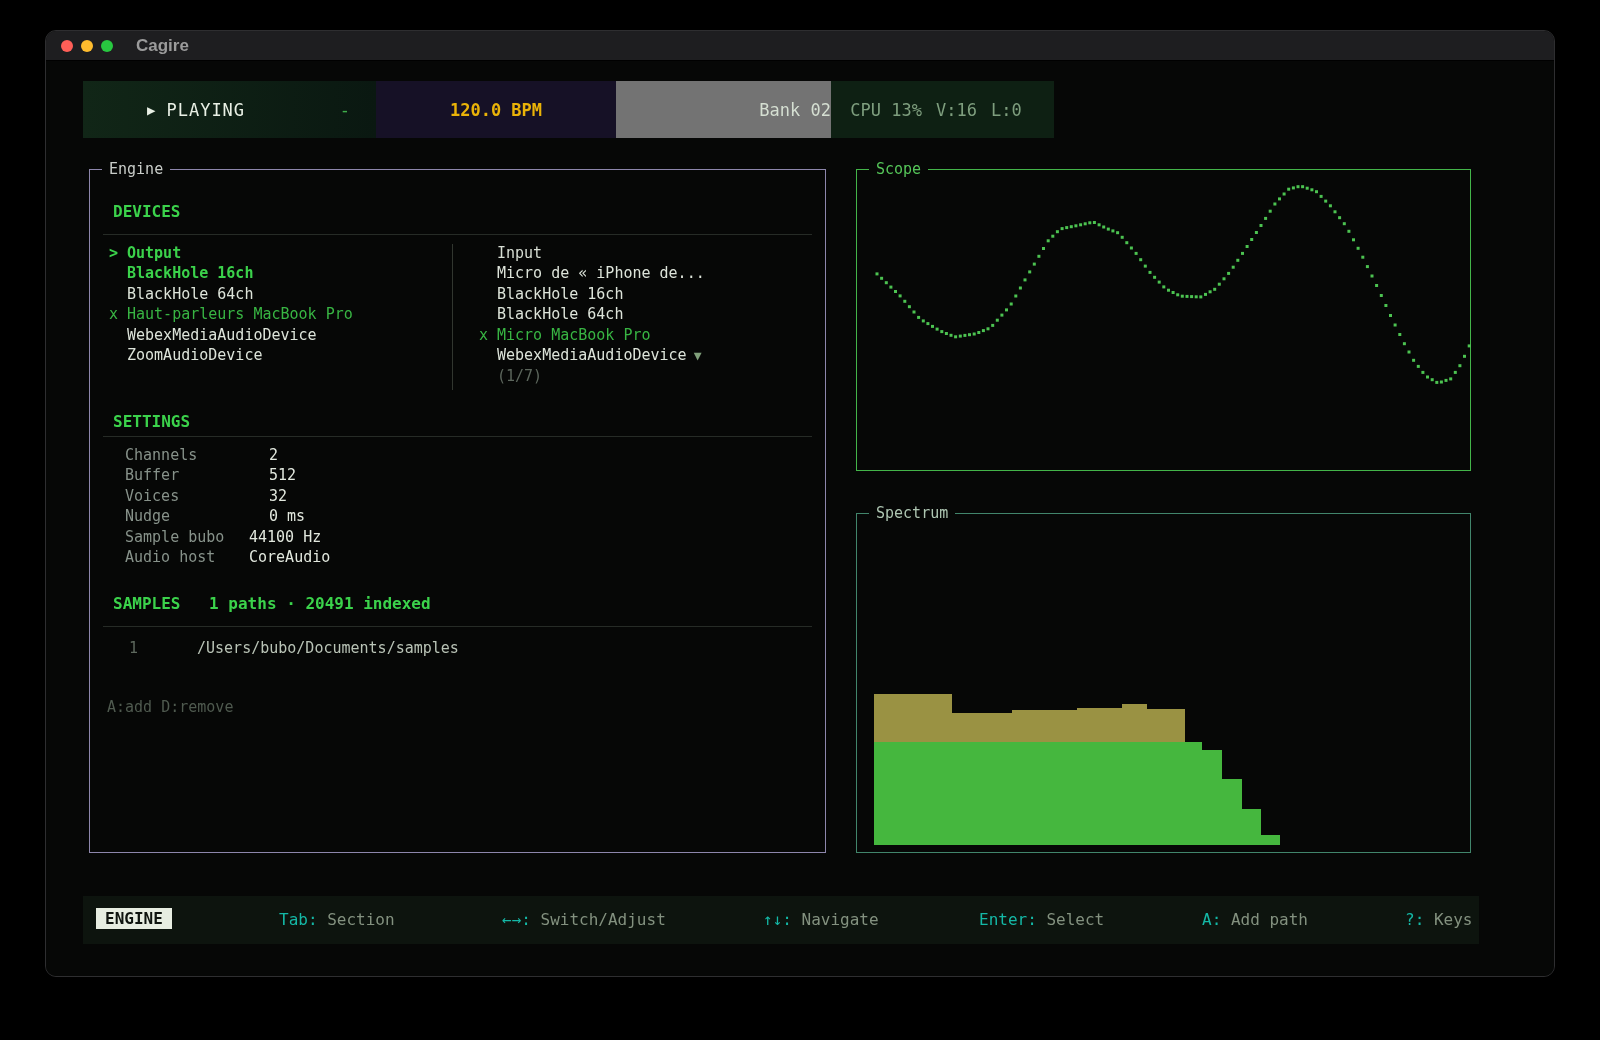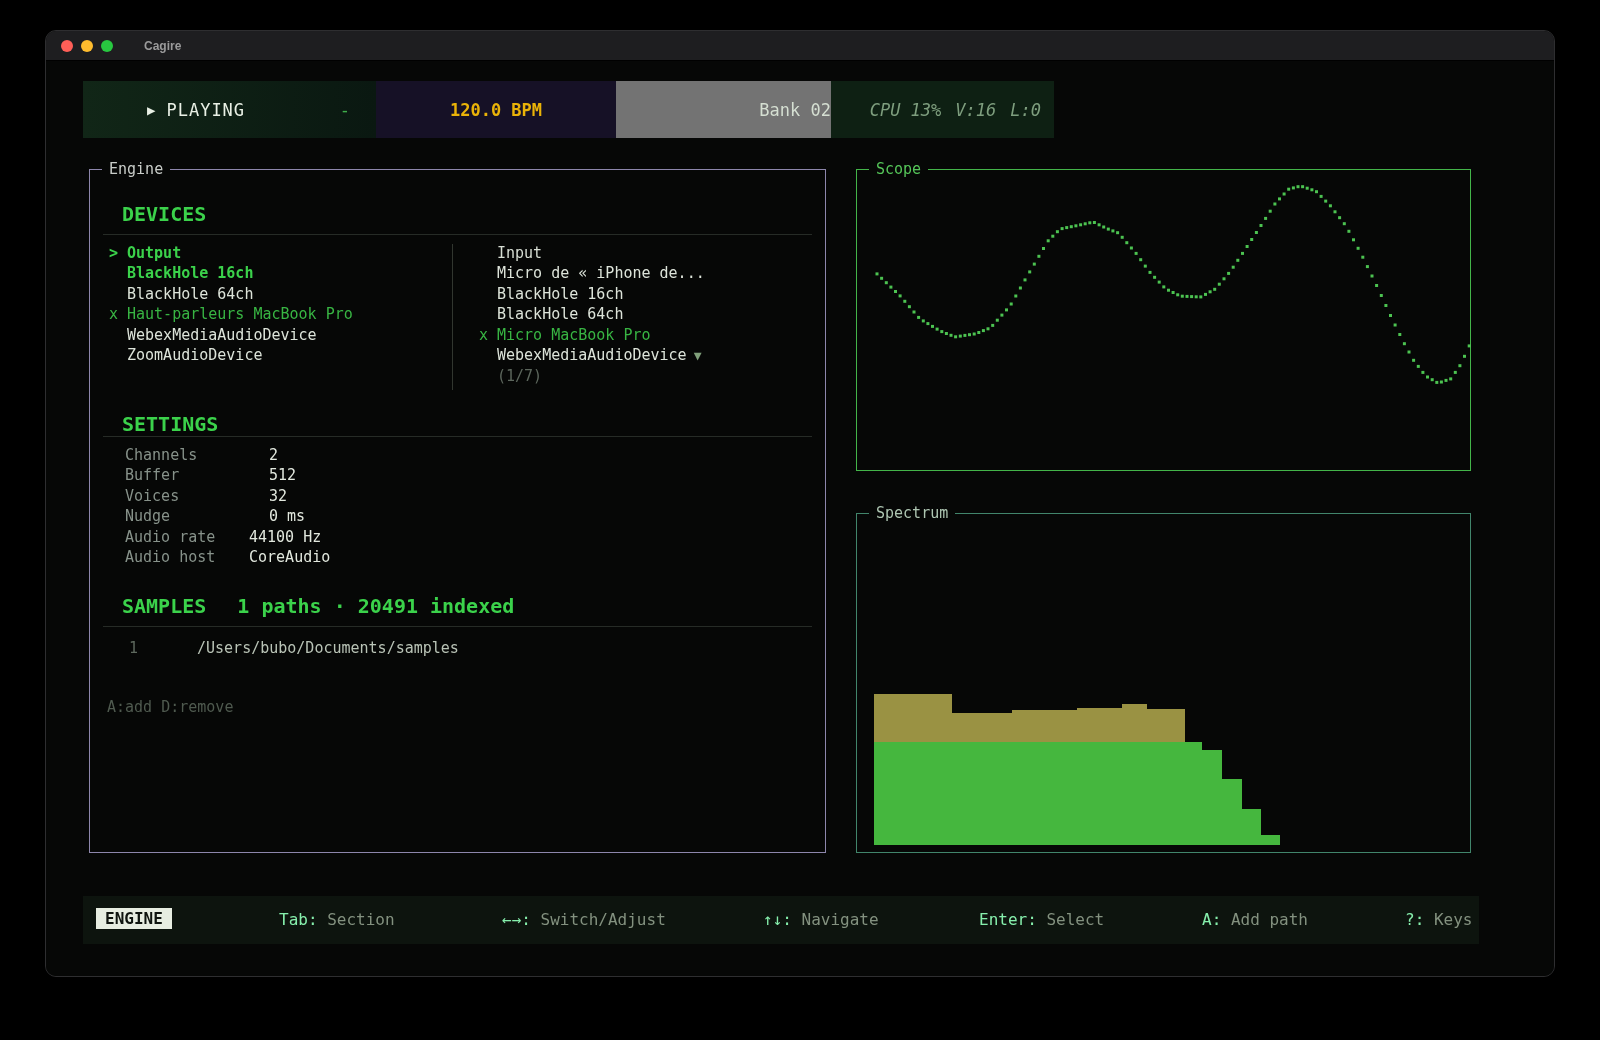--- a/index.html
+++ b/index.html
@@ -7,55 +7,55 @@
               font-family:"DejaVu Sans Mono", monospace; }
   .desktop { position:absolute; inset:0; background:#000; }
 
   .window { position:absolute; left:45px; top:30px; width:1510px; height:947px;
             background:#0b0c0b; border-radius:11px; border:1px solid #2e2e30;
             overflow:hidden; box-shadow:0 18px 50px rgba(0,0,0,.8); }
   .titlebar { position:absolute; left:0; top:0; width:100%; height:30px; background:#1e1e20;
               border-bottom:1px solid #000; display:flex; align-items:center; }
   .tl { width:12px; height:12px; border-radius:50%; display:inline-block; margin-left:8px; }
   .tl.red{ background:#ff5f57; margin-left:15px;} .tl.yellow{ background:#febc2e;} .tl.green{ background:#28c840;}
-  .wtitle { color:#9b9b9b; font-size:12px; font-weight:bold; margin-left:31px;
+  .wtitle { color:#9b9b9b; font-size:17px; font-weight:bold; margin-left:23px;
             font-family:"Liberation Sans", sans-serif; }
 
   .content { position:absolute; left:0; top:30px; width:1508px; height:916px; background:#060706; }
 
   
   .topbar { position:absolute; left:37px; top:20px; width:1396px; height:57px; display:flex;
             font-size:17px; color:#d5dfd2; }
   .seg { height:100%; display:flex; align-items:center; position:relative; }
   .seg-playing { width:293px; background:linear-gradient(90deg,#112617,#0a1811); padding-left:64px; }
   .seg-bpm     { width:240px; background:#161126; justify-content:center; }
   .seg-bank    { width:215px; background:#737373; justify-content:flex-end; }
   .seg-pattern { width:425px; background:#0d1e1b; justify-content:center; }
-  .seg-stats   { width:223px; background:#0e2013; justify-content:flex-end; padding-right:13px;
-                 color:#7e9e7e; gap:14px;font-style:italic; }
+  .seg-stats   { width:223px; background:#0e2013; justify-content:center; padding-right:13px;
+                 color:#7e9e7e; gap:14px; }
   .play-icon { color:#e9f0e5; font-size:14px; margin-right:11px; }
   .playing-label { color:#e9f0e5; letter-spacing:1px; }
   .beat-tick { position:absolute; right:26px; color:#3fae4a; }
   .bpm-label { color:#eab308; font-weight:bold; }
 
   
   .panel { position:absolute; background:transparent; }
   .panel-title { position:absolute; top:-10px; left:12px; background:#060706; padding:0 7px;
                  font-size:15px; }
   .engine  { left:43px;  top:108px; width:737px; height:684px; border:1px solid #8d86ab; }
   .engine > .panel-title { color:#c9cdc9; }
   .scope   { left:810px; top:108px; width:615px; height:302px; border:1px solid #43b449; }
   .scope > .panel-title { color:#55c659; }
   .spectrum{ left:810px; top:452px; width:615px; height:340px; border:1px solid #41856b; }
   .spectrum > .panel-title { color:#aec6b2; }
   .scope svg, .spectrum svg { position:absolute; left:1px; top:1px; }
 
   
   .engine { font-size:15px; }
-  .sec-header { position:absolute; left:32px; color:#3bd24b; font-weight:bold; font-size:20px; }
+  .sec-header { position:absolute; left:23px; color:#3bd24b; font-weight:bold; font-size:16px; }
   .devices-header  { top:32px; }
   .settings-header { top:236px;margin-top:6px; }
   .samples-header  { top:424px; }
   .samples-summary { margin-left:19px;text-align:right; }
   .sep { position:absolute; left:13px; width:709px; height:1px; background:#262b26; }
   .sep1{ top:64px; } .sep2{ top:266px; } .sep3{ top:456px; }
   .vdiv { position:absolute; left:362px; top:74px; width:1px; height:146px; background:#31362f; }
 
   .col { position:absolute; top:73px; line-height:20.4px; white-space:pre; }
   .col.output { left:19px; }
@@ -78,21 +78,21 @@
   .prow .pindex { display:inline-block; width:28px; color:#5d685d; }
   .prow .ppath { color:#b9c3b6;margin-left:40px; }
   .samples-hints { position:absolute; left:17px; top:528px; color:#4f5a4f; }
 
   
   .bottombar { position:absolute; left:37px; top:835px; width:1396px; height:48px; background:#0d140e;
                font-size:16px; }
   .mode-badge { position:absolute; left:13px; top:12px; background:#e7ede1; color:#0f140f;
                 font-weight:bold; padding:1px 9px; }
   .hint { position:absolute; top:14px; white-space:pre; }
-  .hint .hk { color:#86efac; }
+  .hint .hk { color:#14b8a6; }
   .hint .hl { color:#83917f; }
 </style>
 </head>
 <body>
 
 <div class="desktop">
   <div class="window">
 
     <div class="titlebar">
       <span class="tl red"></span>
@@ -130,21 +130,21 @@
         <div class="vdiv"></div>
         <div class="col input" id="input-col"><div class="drow hdr-dim"><span class="marker"></span><span class="dlabel">Input</span></div><div class="drow normal"><span class="marker"></span><span class="dlabel">Micro de « iPhone de...</span></div><div class="drow normal"><span class="marker"></span><span class="dlabel">BlackHole 16ch</span></div><div class="drow normal"><span class="marker"></span><span class="dlabel">BlackHole 64ch</span></div><div class="drow active"><span class="marker">x</span><span class="dlabel">Micro MacBook Pro</span></div><div class="drow normal"><span class="marker"></span><span class="dlabel">WebexMediaAudioDevice</span><span class="suffix">▼</span></div><div class="drow pager"><span class="marker"></span><span class="dlabel">(1/7)</span></div></div>
 
         <div class="sec-header settings-header">SETTINGS</div>
         <div class="sep sep2"></div>
         <div class="settings-rows" id="settings-rows">
             <div class="srow pad"><span class="slabel">Channels</span><span class="sval">2</span></div>
             <div class="srow pad"><span class="slabel">Buffer</span><span class="sval">512</span></div>
             <div class="srow pad"><span class="slabel">Voices</span><span class="sval">32</span></div>
             <div class="srow pad"><span class="slabel">Nudge</span><span class="sval">0 ms</span></div>
-            <div class="srow"><span class="slabel">Audio rate</span><span class="sval">44100 Hz</span></div>
+            <div class="srow"><span class="slabel">Sample bubo</span><span class="sval">44100 Hz</span></div>
             <div class="srow"><span class="slabel">Audio host</span><span class="sval">CoreAudio</span></div>
           </div>
 
         <div class="sec-header samples-header">
           <span>SAMPLES</span>
           <span class="samples-summary">1 paths · 20491 indexed</span>
         </div>
         <div class="sep sep3"></div>
         <div class="paths" id="paths">
             <div class="prow"><span class="pindex">1</span><span class="ppath">/Users/bubo/Documents/samples</span></div>

